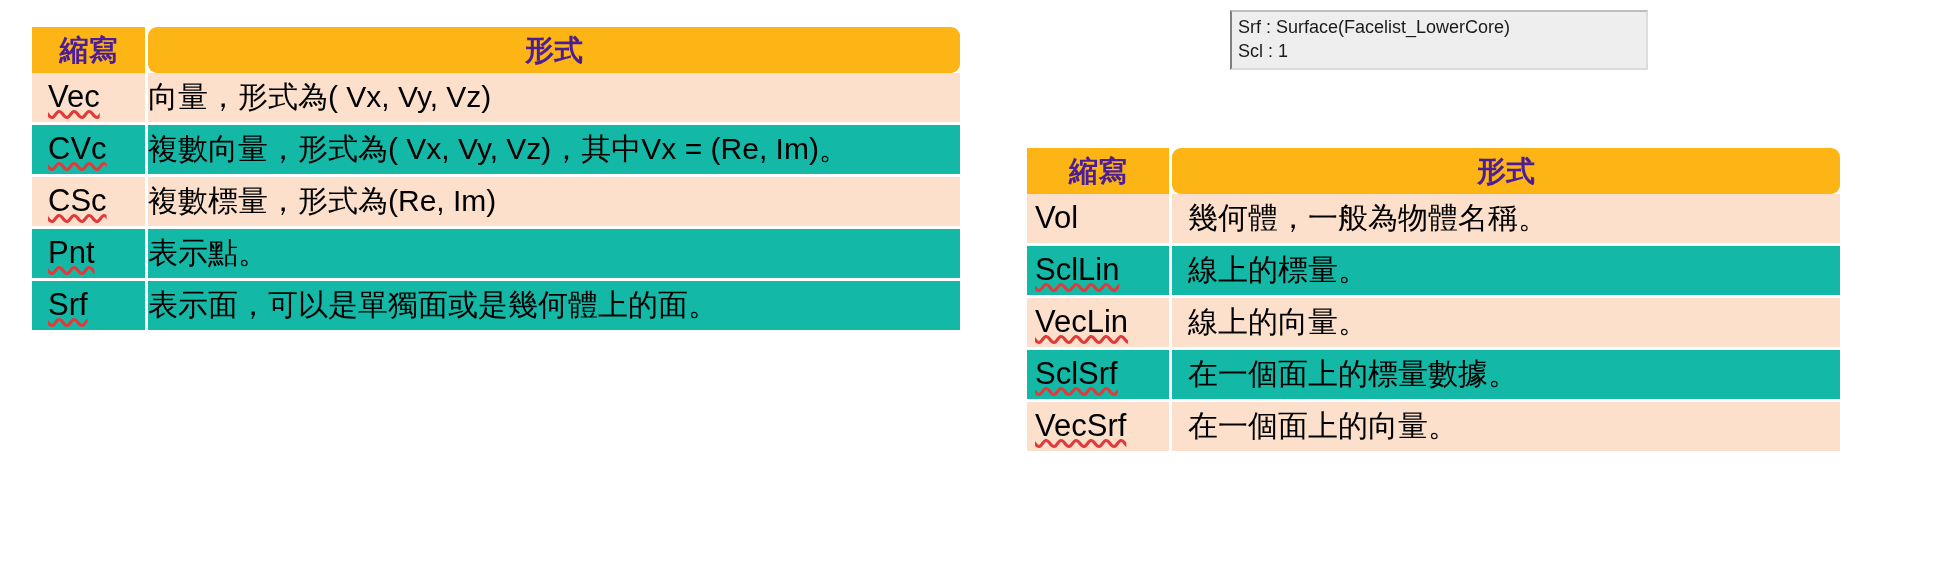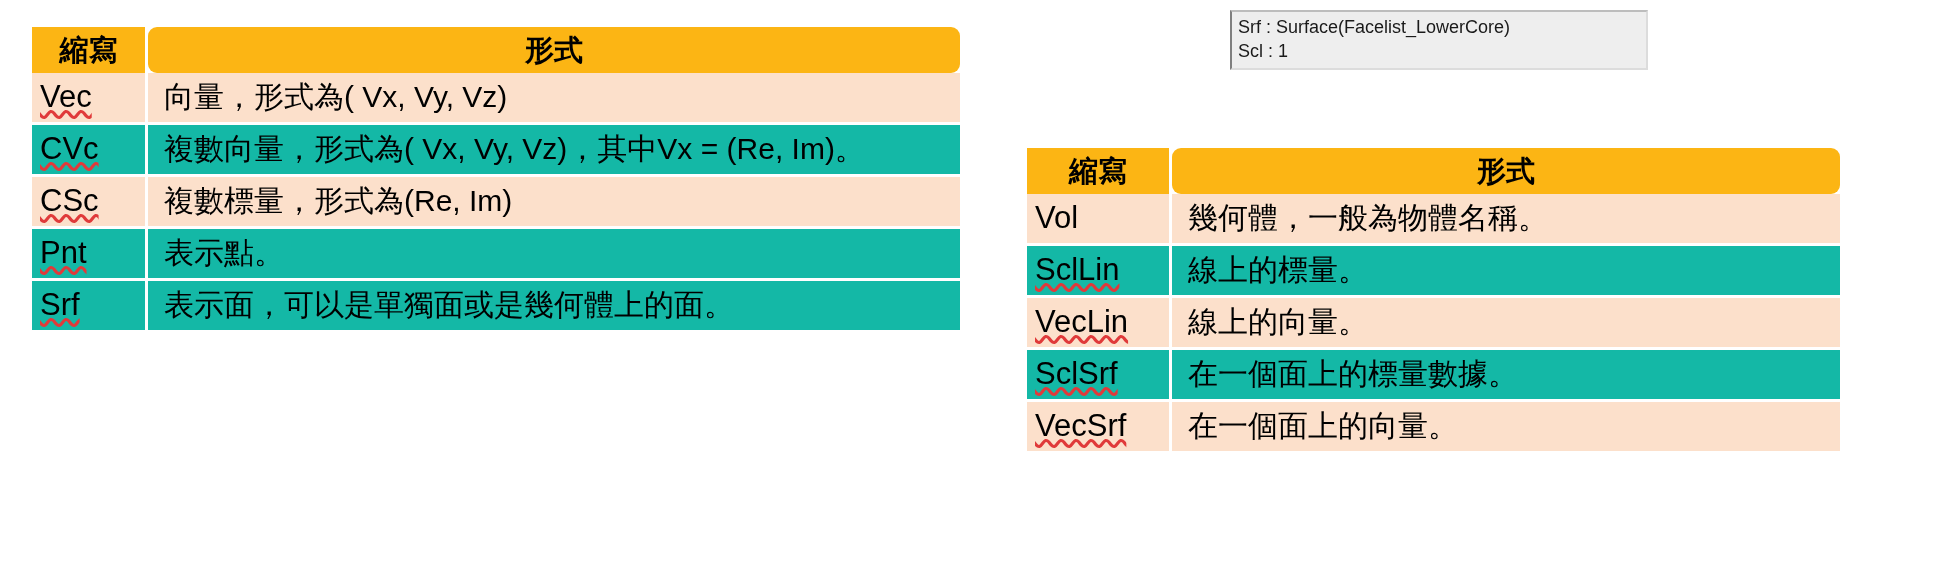--- a/index.html
+++ b/index.html
@@ -23,21 +23,21 @@
     table-layout: fixed;
   }
   .abbr-table th,
   .abbr-table td {
     padding: 0;
     vertical-align: middle;
     box-sizing: border-box;
   }
   .abbr-table thead th {
     background: #fcb514;
-    color: #000000;
+    color: #4c1d95;
     font-weight: bold;
     text-align: center;
     border-right: 3px solid #ffffff;
   }
   .abbr-table thead th:last-child { border-right: none; border-radius: 9px; }
 
   .abbr-table tbody td {
     border-right: 3px solid #ffffff;
     border-bottom: 3px solid #ffffff;
   }
@@ -75,25 +75,25 @@
     font-size: 29px;
     line-height: 46px;
   }
   #table-left thead th.h-abbr { text-align: center; }
 
   #table-left tbody td {
     font-size: 30px;
     line-height: 1.42;
   }
   #table-left tbody td.cell-abbr {
-    padding-left: 8px;
+    padding-left: 16px;
     font-size: 31px;
   }
   #table-left tbody td.cell-form {
-    padding-left: 16px;
+    padding-left: 0;
     padding-right: 8px;
   }
   #table-left tbody tr td { height: 52px; }
 
   
   #table-right {
     left: 1027px;
     top: 148px;
     width: 813px;
   }

